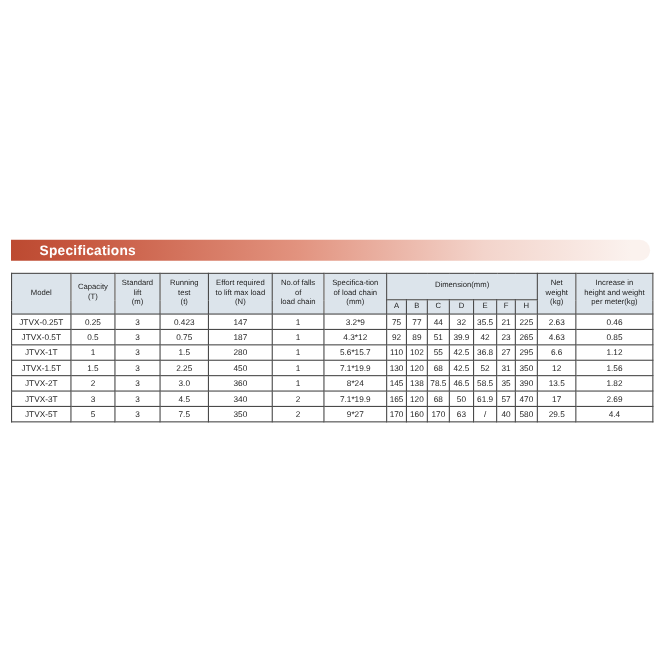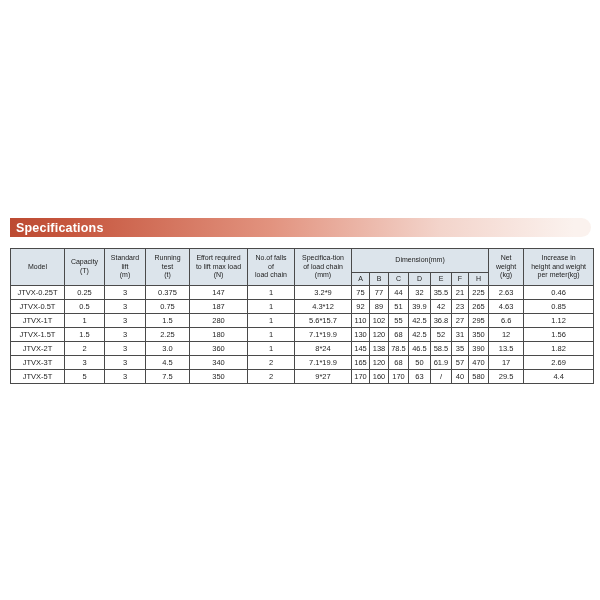--- a/index.html
+++ b/index.html
@@ -7,21 +7,21 @@
     width:600px; height:600px; background:#ffffff; position:relative;
     font-family:"Liberation Sans", sans-serif; color:#1f1f1f;
   }
   .banner {
     position:absolute; top:218px; left:10px; width:581px; height:19px;
     border-radius:0 10px 10px 0;
     background:linear-gradient(90deg,#bc4a31 0%,#c6563e 10%,#e2937f 45%,#f3d4cb 74%,#fbf2ee 97%);
     display:flex; align-items:center;
   }
   .banner-title {
-    color:#ffffff; font-weight:bold; font-size:12.5px; padding-left:6px; letter-spacing:.2px;
+    color:#ffffff; font-weight:bold; font-size:12.5px; padding-left:26px; letter-spacing:.2px;
   }
   table.spec {
     position:absolute; top:248px; left:10px; width:583px;
     border-collapse:collapse; table-layout:fixed;
     border:1px solid #333333;
   }
   .spec th, .spec td {
     border:1px solid #4a4a4a; text-align:center; vertical-align:middle;
     overflow:hidden;
   }
@@ -95,21 +95,21 @@
       <th>E</th>
       <th>F</th>
       <th>H</th>
     </tr>
   </thead>
   <tbody>
       <tr>
         <td>JTVX-0.25T</td>
         <td>0.25</td>
         <td>3</td>
-        <td>0.375</td>
+        <td>0.423</td>
         <td>147</td>
         <td>1</td>
         <td>3.2*9</td>
         <td>75</td>
         <td>77</td>
         <td>44</td>
         <td>32</td>
         <td>35.5</td>
         <td>21</td>
         <td>225</td>
@@ -150,21 +150,21 @@
         <td>27</td>
         <td>295</td>
         <td>6.6</td>
         <td>1.12</td>
       </tr>
       <tr>
         <td>JTVX-1.5T</td>
         <td>1.5</td>
         <td>3</td>
         <td>2.25</td>
-        <td>180</td>
+        <td>450</td>
         <td>1</td>
         <td>7.1*19.9</td>
         <td>130</td>
         <td>120</td>
         <td>68</td>
         <td>42.5</td>
         <td>52</td>
         <td>31</td>
         <td>350</td>
         <td>12</td>

